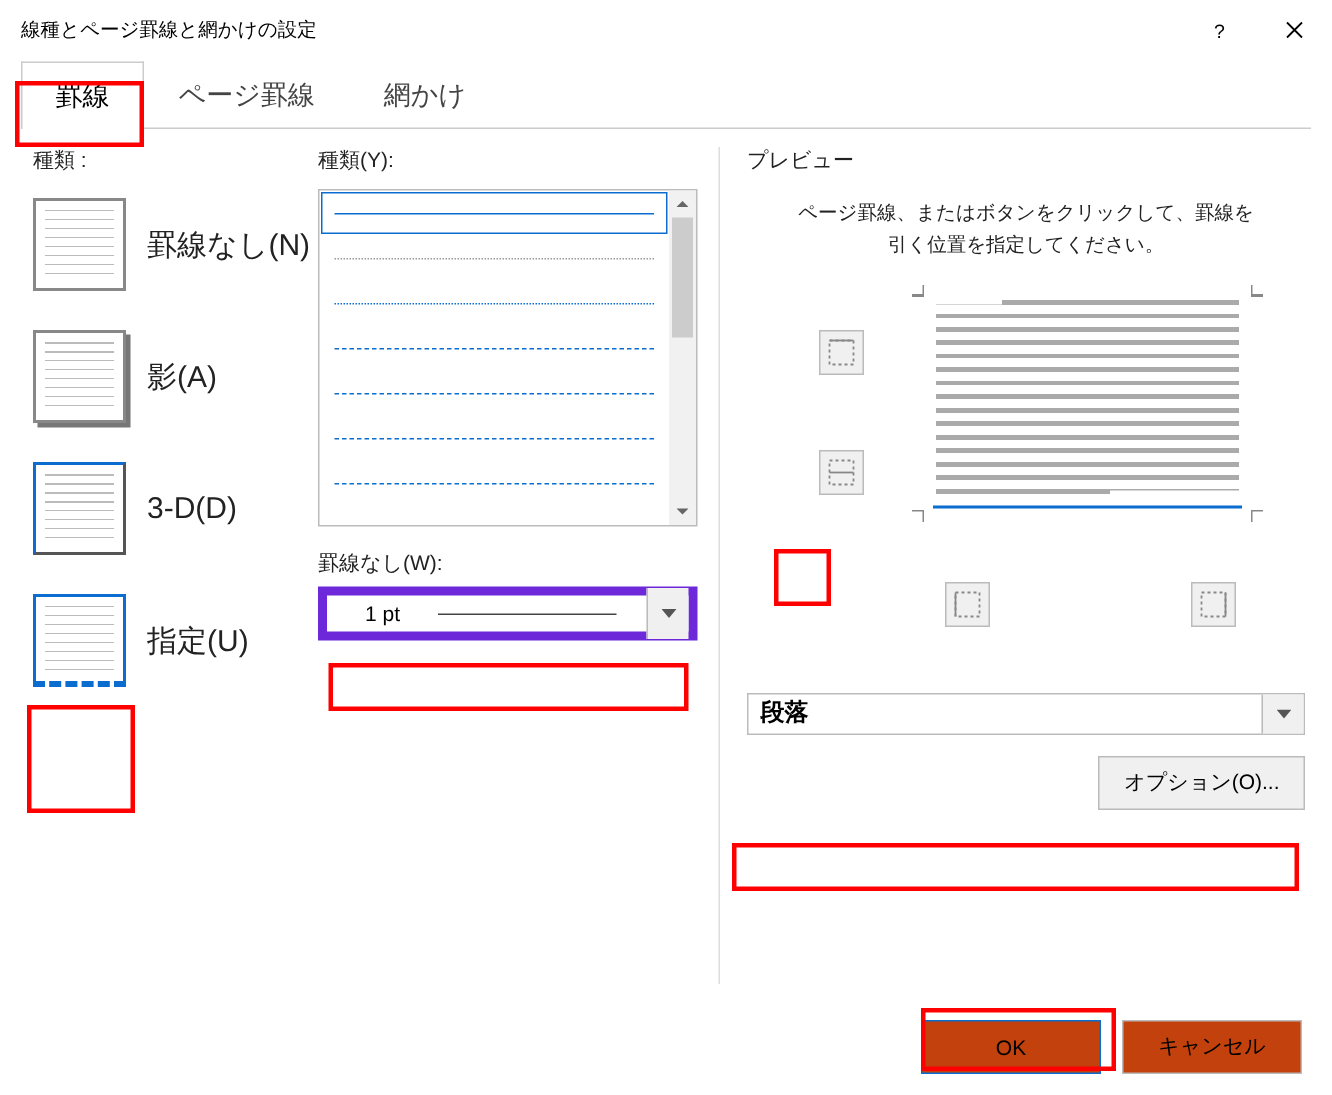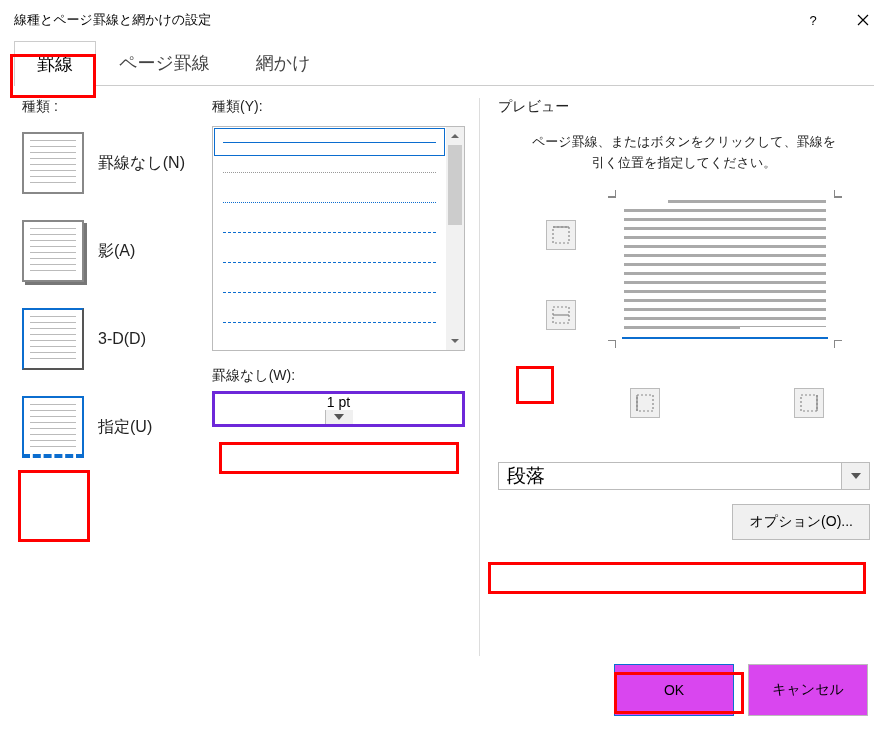--- a/index.html
+++ b/index.html
@@ -89,21 +89,21 @@
     .preset .thumb.box-box { border: 3px solid #0b6dcf; }
     .preset .thumb.box-custom { border: 2px solid #888; }
     .preset .thumb .tlines {
       position: absolute;
       inset: 6px;
       background: repeating-linear-gradient(to bottom, #bbb 0 1px, transparent 1px 6px);
     }
     .preset.selected .thumb.box-custom {
       border: 2.5px solid #0b6dcf;
     }
-    .preset .label { font-size: 16px; color: #222; }
+    .preset .label { font-size: 20px; color: #222; }
 
     
     .style-list {
       border: 1px solid #bbb;
       height: 225px;
       margin-top: 4px;
       position: relative;
       overflow: hidden;
       padding-right: 18px;
     }
@@ -142,24 +142,23 @@
       display: flex;
       border: 1px solid #bbb;
     }
     .color-swatch { flex:1; background: #0b6dcf; }
     .dd-btn { width: 28px; height: 28px; background: #f0f0f0; display:flex; align-items:center; justify-content:center; border-left: 1px solid #bbb;}
     .dd-btn svg { width:10px; height:6px; fill:#555; }
 
     .width-row { margin-top: 16px; }
     .width-dd {
       display: flex;
-      border: 3px solid #6d28d9;
+      border: 6px solid #6d28d9;
       align-items: center;
       height: 36px;
-      flex-direction: column;
     }
     .width-dd .wlabel { width: 74px; text-align: center; font-size: 14px; }
     .width-dd .wpreview { flex:1; padding-right: 20px; position:relative; }
     .width-dd .wpreview::after { content:""; position:absolute; left:0; right:20px; top:50%; border-top:1px solid #444; }
     .width-dd .dd-btn { height: 34px; width:28px; }
 
     
     .col3 .section-label { margin-bottom: 2px; }
     .prev-hint { font-size: 13px; color: #222; text-align: center; padding: 14px 30px 18px; line-height: 1.6; }
 
@@ -210,21 +209,21 @@
     .edge-right-btn { left: 296px; top: 196px; }
 
     .apply-row { margin-top: 60px; }
     .apply-dd {
       display:flex;
       border: 1px solid #bbb;
       height: 28px;
       align-items:center;
       padding-left: 8px;
     }
-    .apply-dd .aval { flex:1; font-size: 19px; }
+    .apply-dd .aval { flex:1; font-size: 16px; font-weight: bold; }
     .apply-dd .dd-btn { height:26px; }
 
     .options-btn {
       margin-top: 14px;
       align-self: flex-end;
       border: 1px solid #bbb;
       background: #f0f0f0;
       padding: 8px 16px;
       font-size: 14px;
     }
@@ -232,23 +231,23 @@
     
     .dlg-buttons {
       position: absolute;
       right: 20px;
       bottom: 14px;
       display: flex;
       gap: 14px;
     }
     .dlg-btn {
       width: 120px;
-      height: 52px;
-      border: 1px solid #bbb;
-      background: #d946ef;
+      height: 36px;
+      border: 1px solid #bbb;
+      background: #c2410c;
       font-size: 14px;
       display:flex; align-items:center; justify-content:center;
     }
     .dlg-btn.primary { border-color: #0b6dcf; }
 
     
     .hl { position: absolute; border: 3px solid #ff0000; pointer-events: none; }
   </style>
 </head>
 <body>

